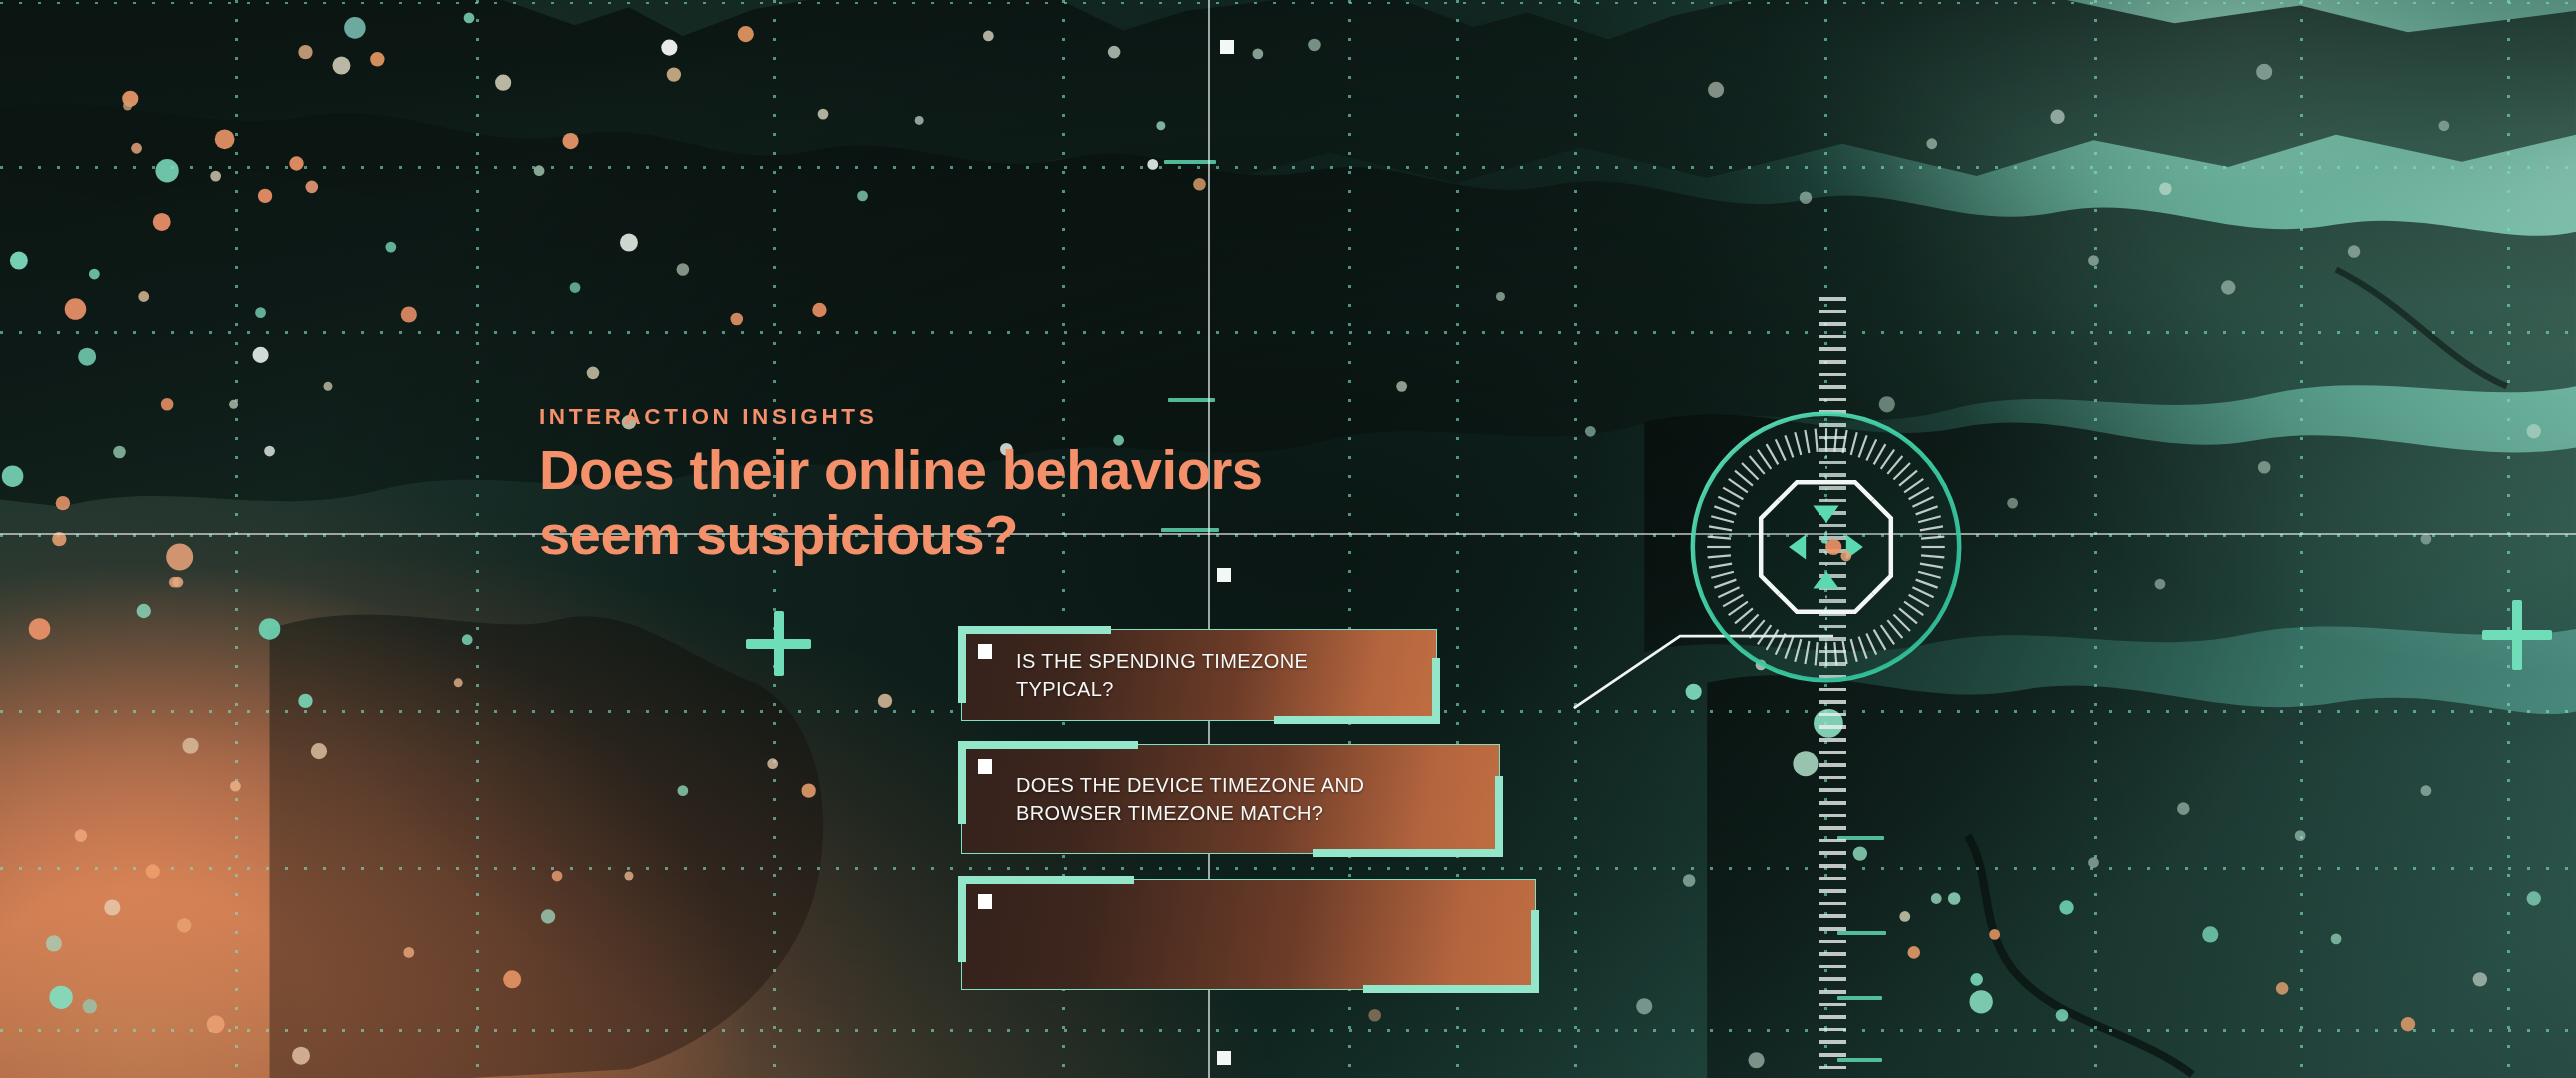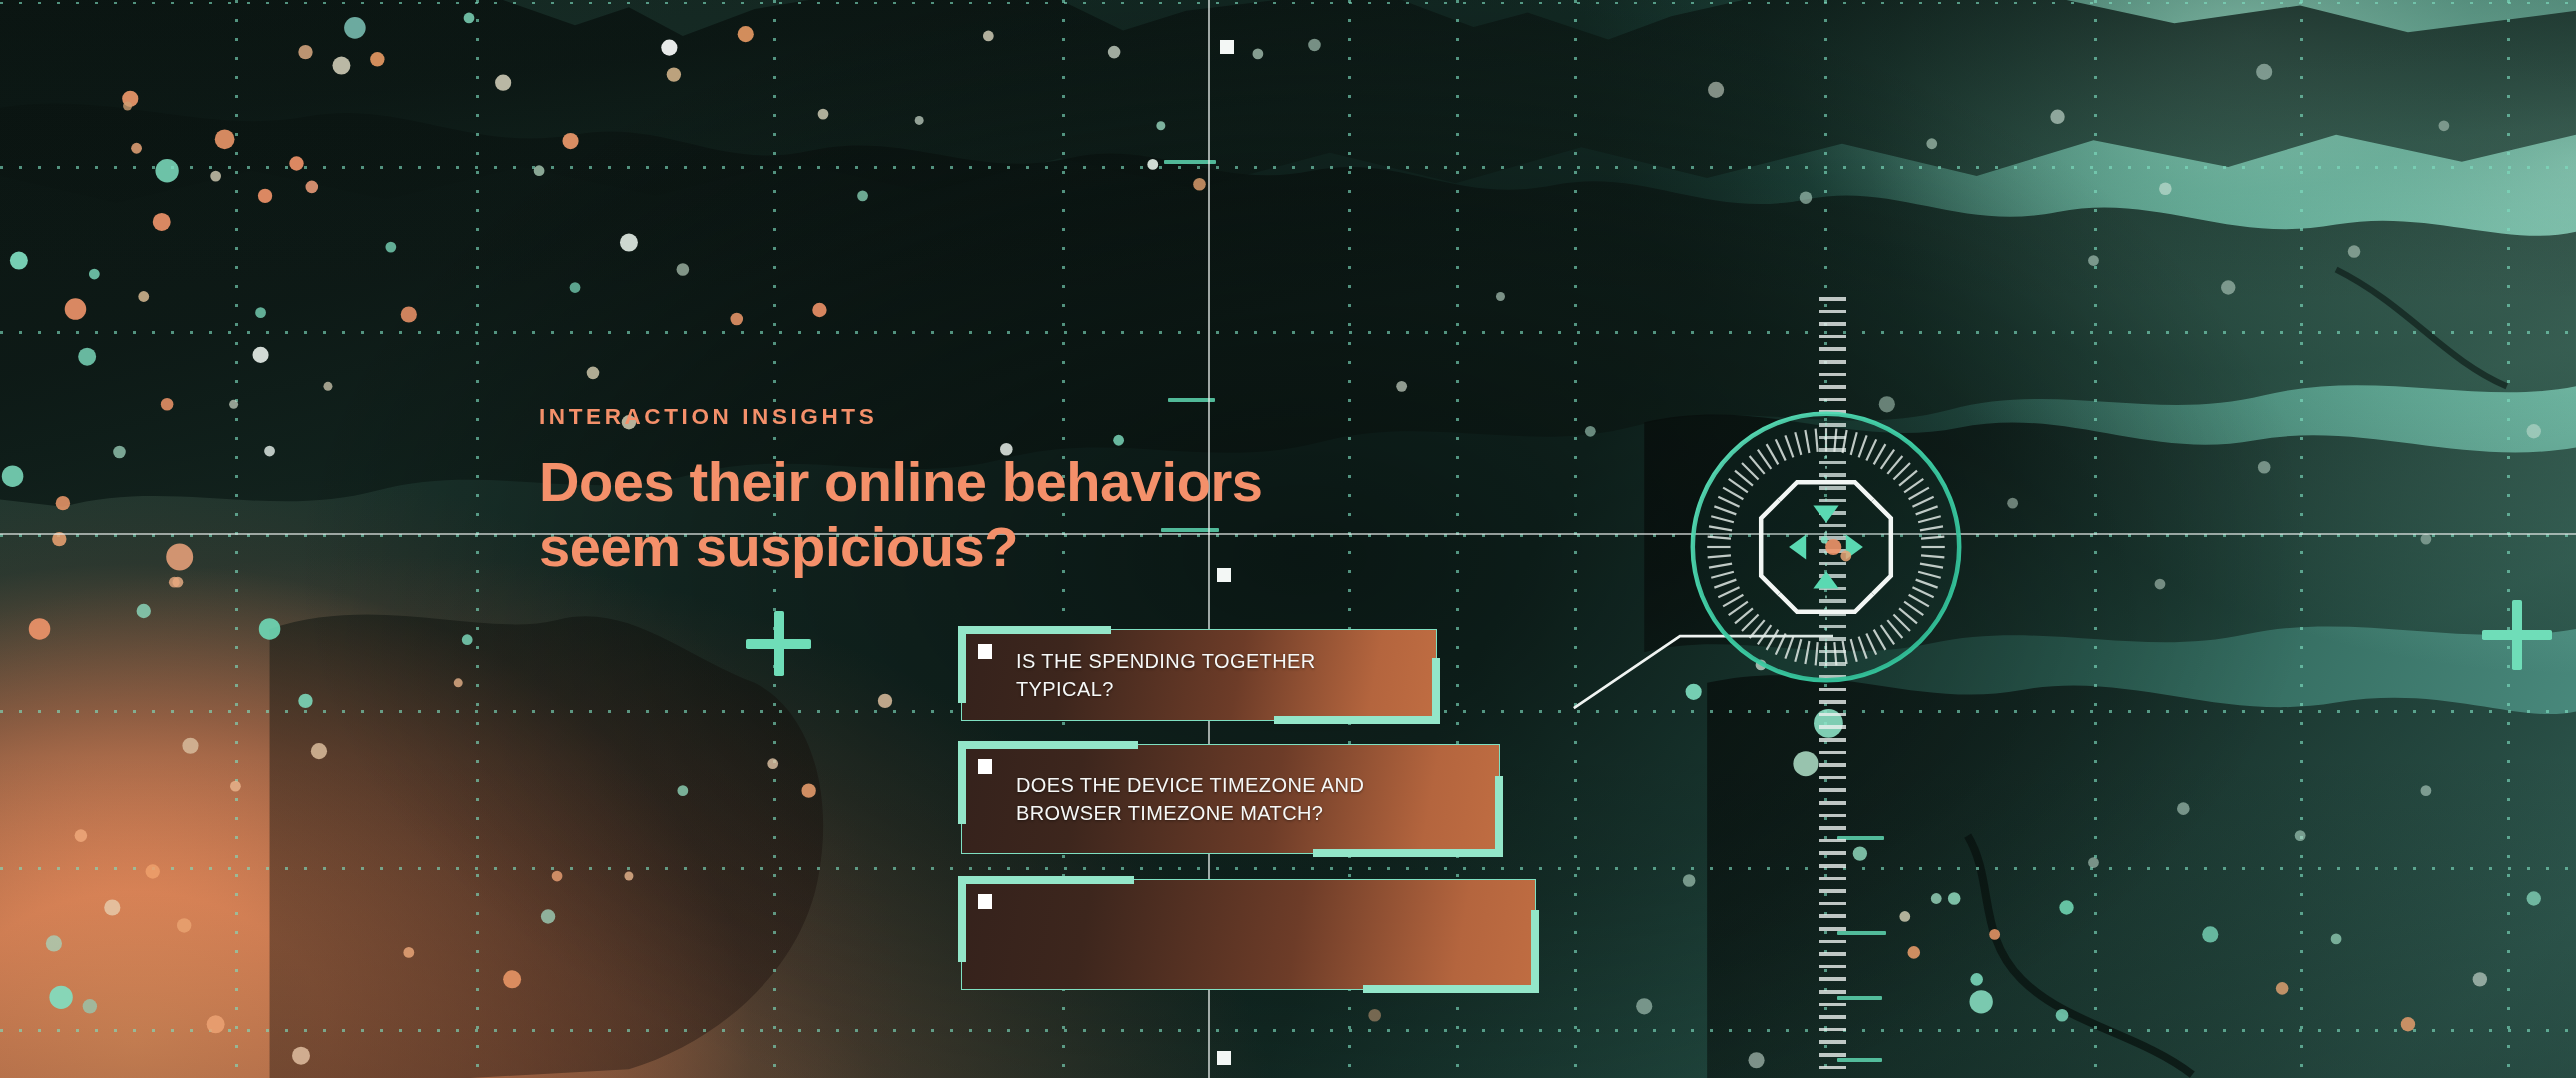--- a/index.html
+++ b/index.html
@@ -56,21 +56,21 @@
   .connector { position:absolute; }
 
   
   .copy { position:absolute; }
   .eyebrow {
     color:#f4906a; font-size:22.5px; font-weight:700; letter-spacing:3.6px;
     text-transform:uppercase; white-space:nowrap;
   }
   .headline {
     color:#f4906a; font-size:56px; font-weight:700; line-height:1.16;
-    letter-spacing:-0.4px; margin-top:20px; white-space:pre-line;
+    letter-spacing:-0.4px; margin-top:8px; white-space:pre-line;
   }
 
   
   .cards { position:absolute; }
   .card {
     position:absolute; border:1.8px solid #7fe0c2;
     background-image: linear-gradient(100deg, #35221c 0%, #3d261d 22%, #6d3c28 58%, #b4653e 86%, #c06d42 100%);
     display:flex; align-items:center;
   }
   .card .card-text {
@@ -455,21 +455,21 @@
   </div>
 
   <div class="cards" style="left:0; top:0;">
 
     <div class="card" style="left:961px; top:629px; width:476px; height:92px;">
       <span class="acc acc-top" style="left:-3.6px; width:153px;"></span>
       <span class="acc acc-left" style="top:-3.6px; height:77px;"></span>
       <span class="acc acc-bot" style="right:-3.6px; width:166px;"></span>
       <span class="acc acc-right" style="bottom:-3.6px; height:66px;"></span>
       <span class="bullet"></span>
-      <span class="card-text">IS THE SPENDING TOGETHER TYPICAL?</span>
+      <span class="card-text">IS THE SPENDING TIMEZONE TYPICAL?</span>
     </div>
 
     <div class="card" style="left:961px; top:744px; width:539px; height:110px;">
       <span class="acc acc-top" style="left:-3.6px; width:180px;"></span>
       <span class="acc acc-left" style="top:-3.6px; height:83px;"></span>
       <span class="acc acc-bot" style="right:-3.6px; width:190px;"></span>
       <span class="acc acc-right" style="bottom:-3.6px; height:81px;"></span>
       <span class="bullet"></span>
       <span class="card-text">DOES THE DEVICE TIMEZONE AND
 BROWSER TIMEZONE MATCH?</span>

